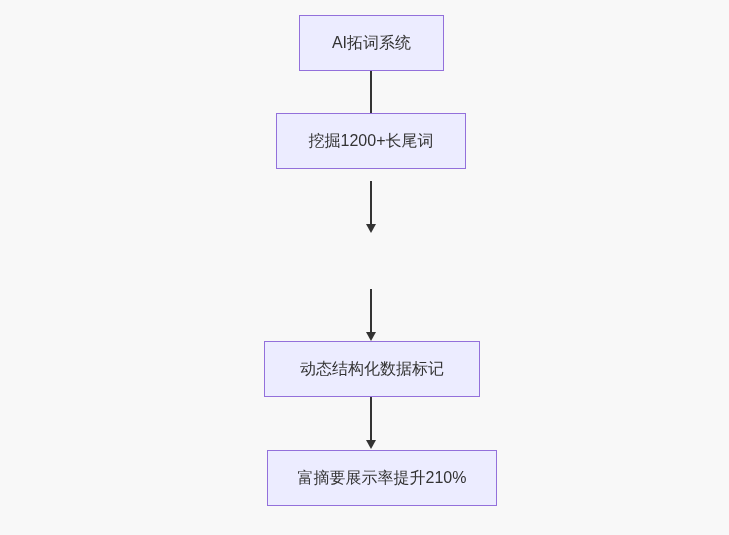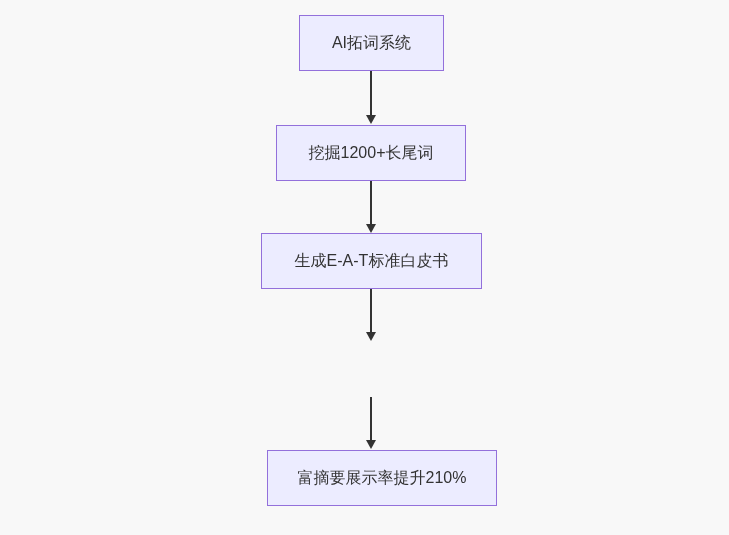--- a/index.html
+++ b/index.html
@@ -26,21 +26,21 @@
     justify-content: center;
     background: var(--node-fill);
     border: 1px solid var(--node-border);
     color: var(--text);
     font-size: 16px;
     line-height: 1.2;
     text-align: right;
     white-space: nowrap;
   }
   .node-1 { left: 299px; top: 15px;  width: 145px; height: 56px; }
-  .node-2 { left: 276px; top: 125px; width: 190px; height: 56px; }
+  .node-2 { left: 276px; top: 113px; width: 190px; height: 56px; }
   .node-3 { left: 261px; top: 233px; width: 221px; height: 56px; }
   .node-4 { left: 264px; top: 341px; width: 216px; height: 56px; }
   .node-5 { left: 267px; top: 450px; width: 230px; height: 56px; }
   .edge {
     position: absolute;
     left: 365px;           
     width: 12px;
     display: flex;
     flex-direction: column;
     align-items: center;
@@ -78,29 +78,29 @@
 
   <div class="node node-2">
     <span>挖掘1200+长尾词</span>
   </div>
 
   <div class="edge edge-2">
     <span class="line"></span>
     <span class="arrowhead"></span>
   </div>
 
-  <div class="node node-3">
-    <span>生成E-A-T标准白皮书</span>
-  </div>
 
   <div class="edge edge-3">
     <span class="line"></span>
     <span class="arrowhead"></span>
   </div>
 
+  <div class="node node-4">
+    <span>动态结构化数据标记</span>
+  </div>
 
   <div class="edge edge-4">
     <span class="line"></span>
     <span class="arrowhead"></span>
   </div>
 
   <div class="node node-5">
     <span>富摘要展示率提升210%</span>
   </div>
 

